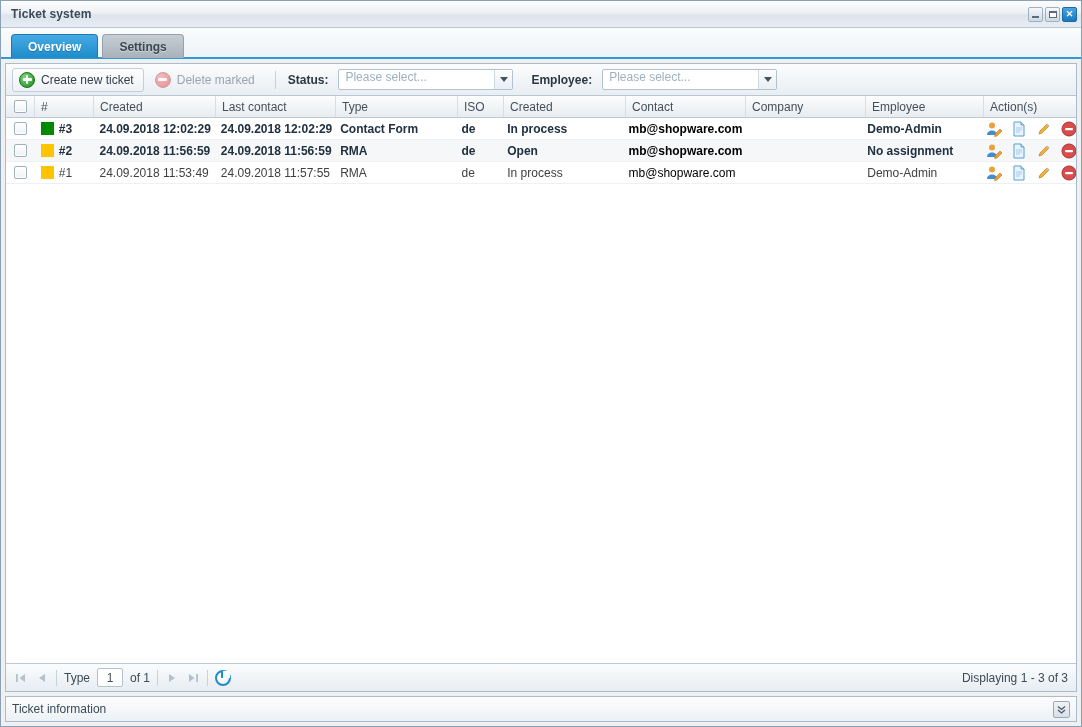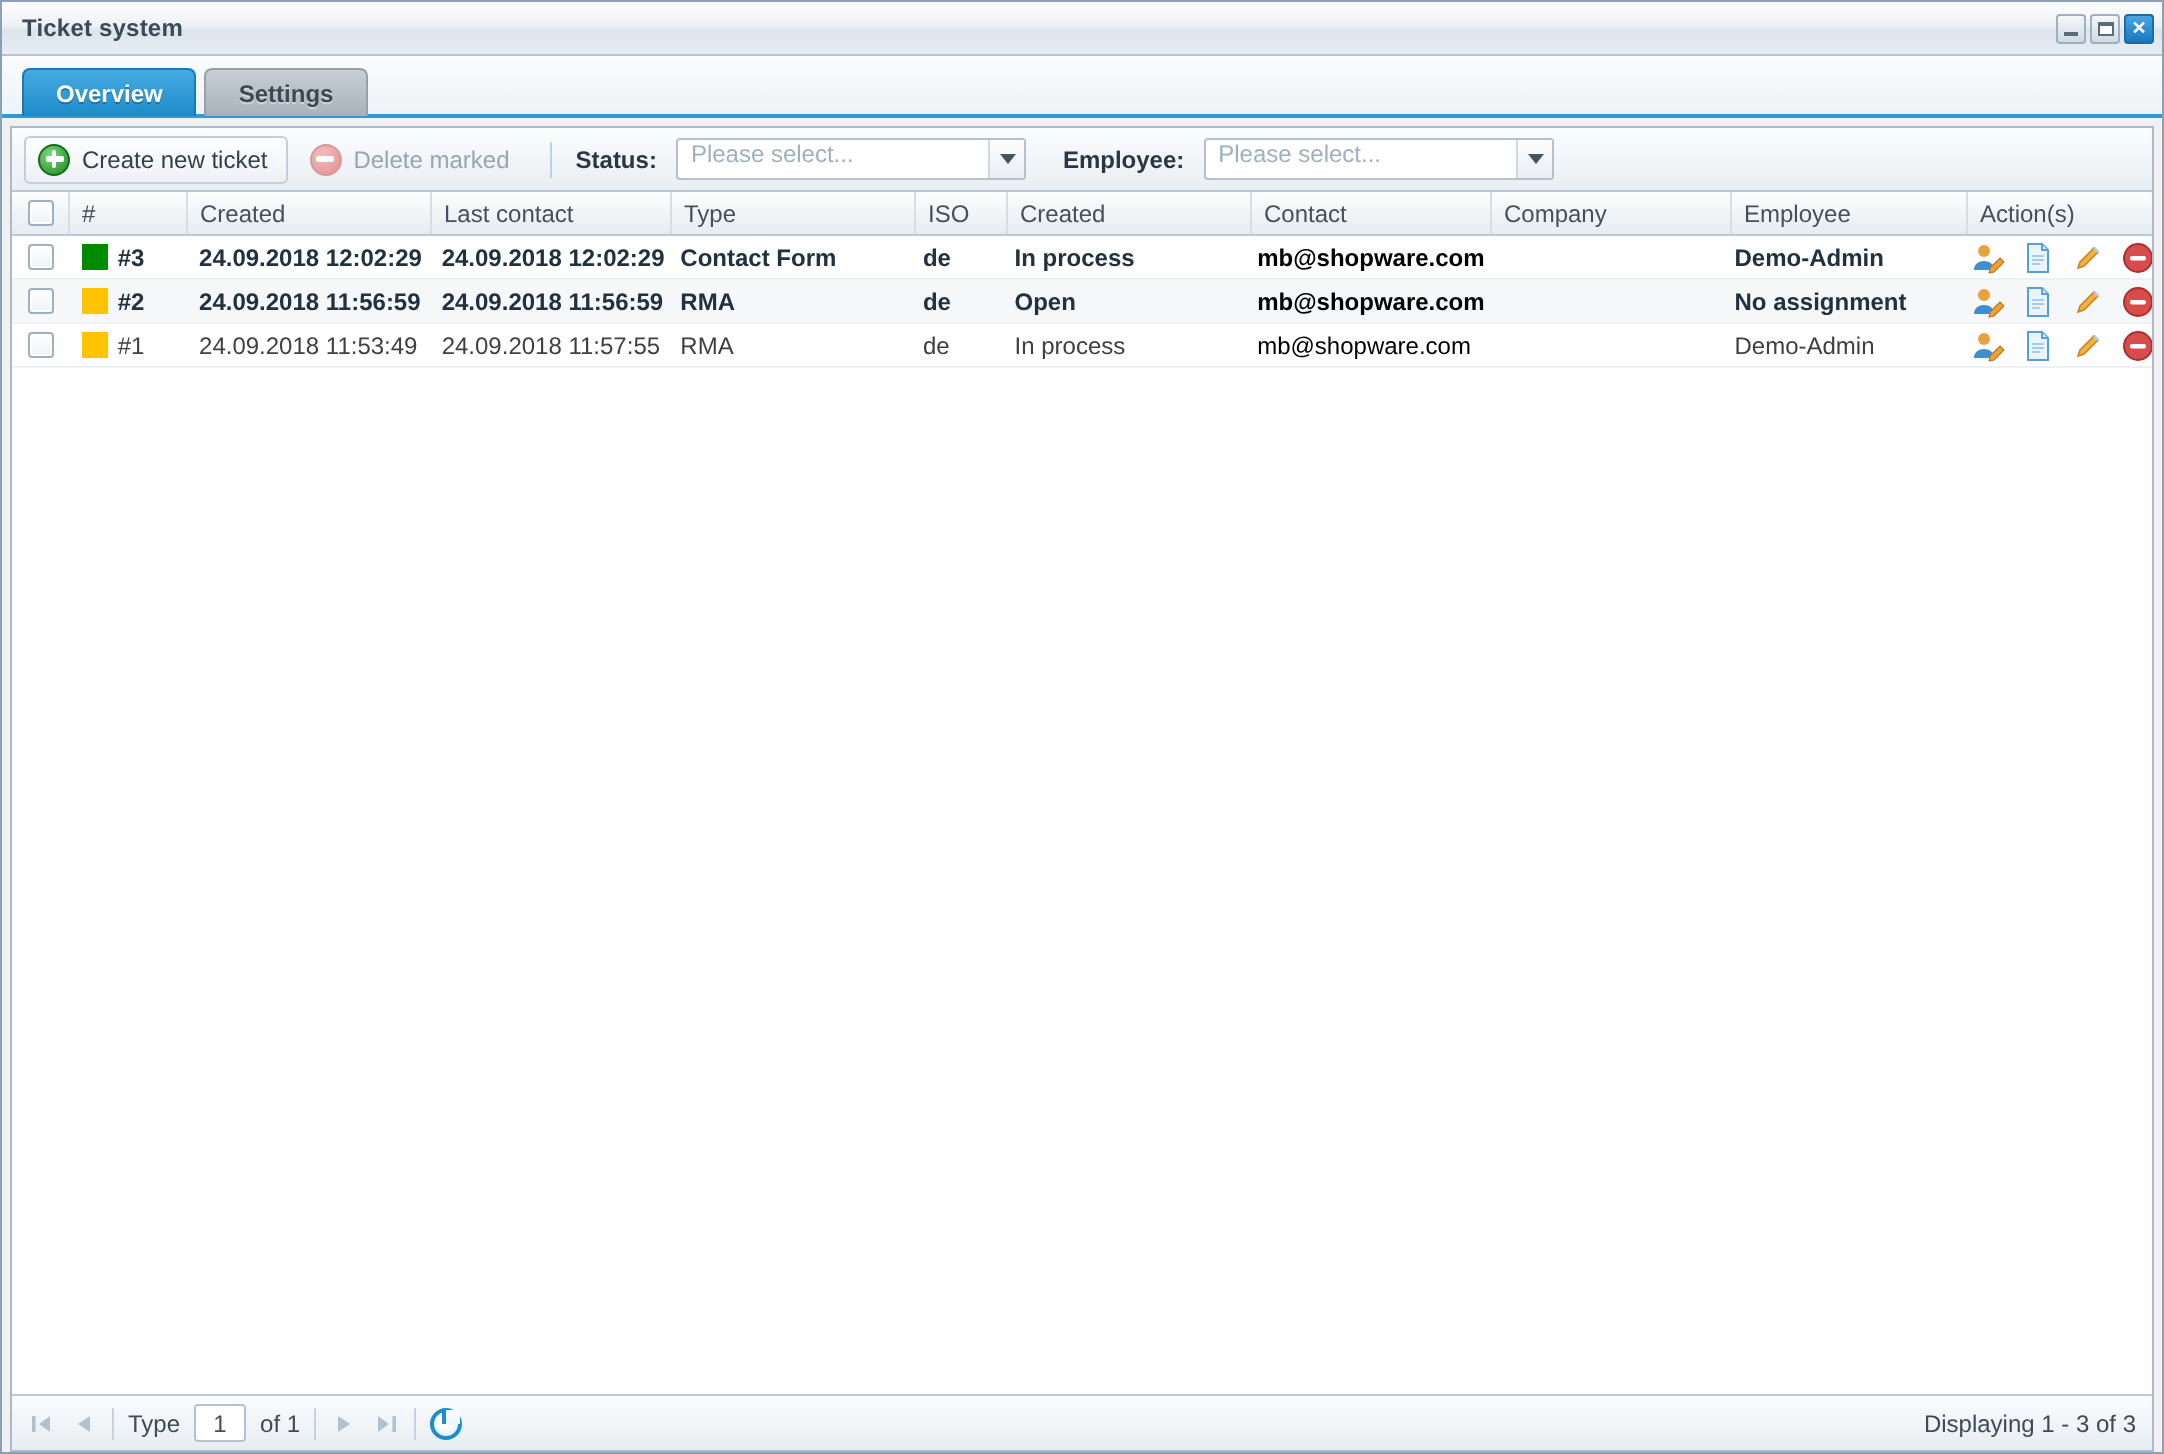--- a/index.html
+++ b/index.html
@@ -529,14 +529,22 @@
             <rect x="10.2" y="3" width="1.8" height="8" fill="#b3c0cd"></rect>
           </svg>
       </span>
       <span class="psep"></span>
       <span class="refresh"></span>
       <span class="disp">Displaying 1 - 3 of 3</span>
     </div>
 
   </div>
 
+  <div class="infobar">
+    <span>Ticket information</span>
+    <span class="collapse-btn">
+      <svg width="11" height="11" viewBox="0 0 11 11">
+          <path d="M2 2.5l3.5 3 3.5-3M2 6l3.5 3 3.5-3" fill="none" stroke="#4a5a6a" stroke-width="1.3"></path>
+        </svg>
+    </span>
+  </div>
 
 </div>
 
 </body></html>

